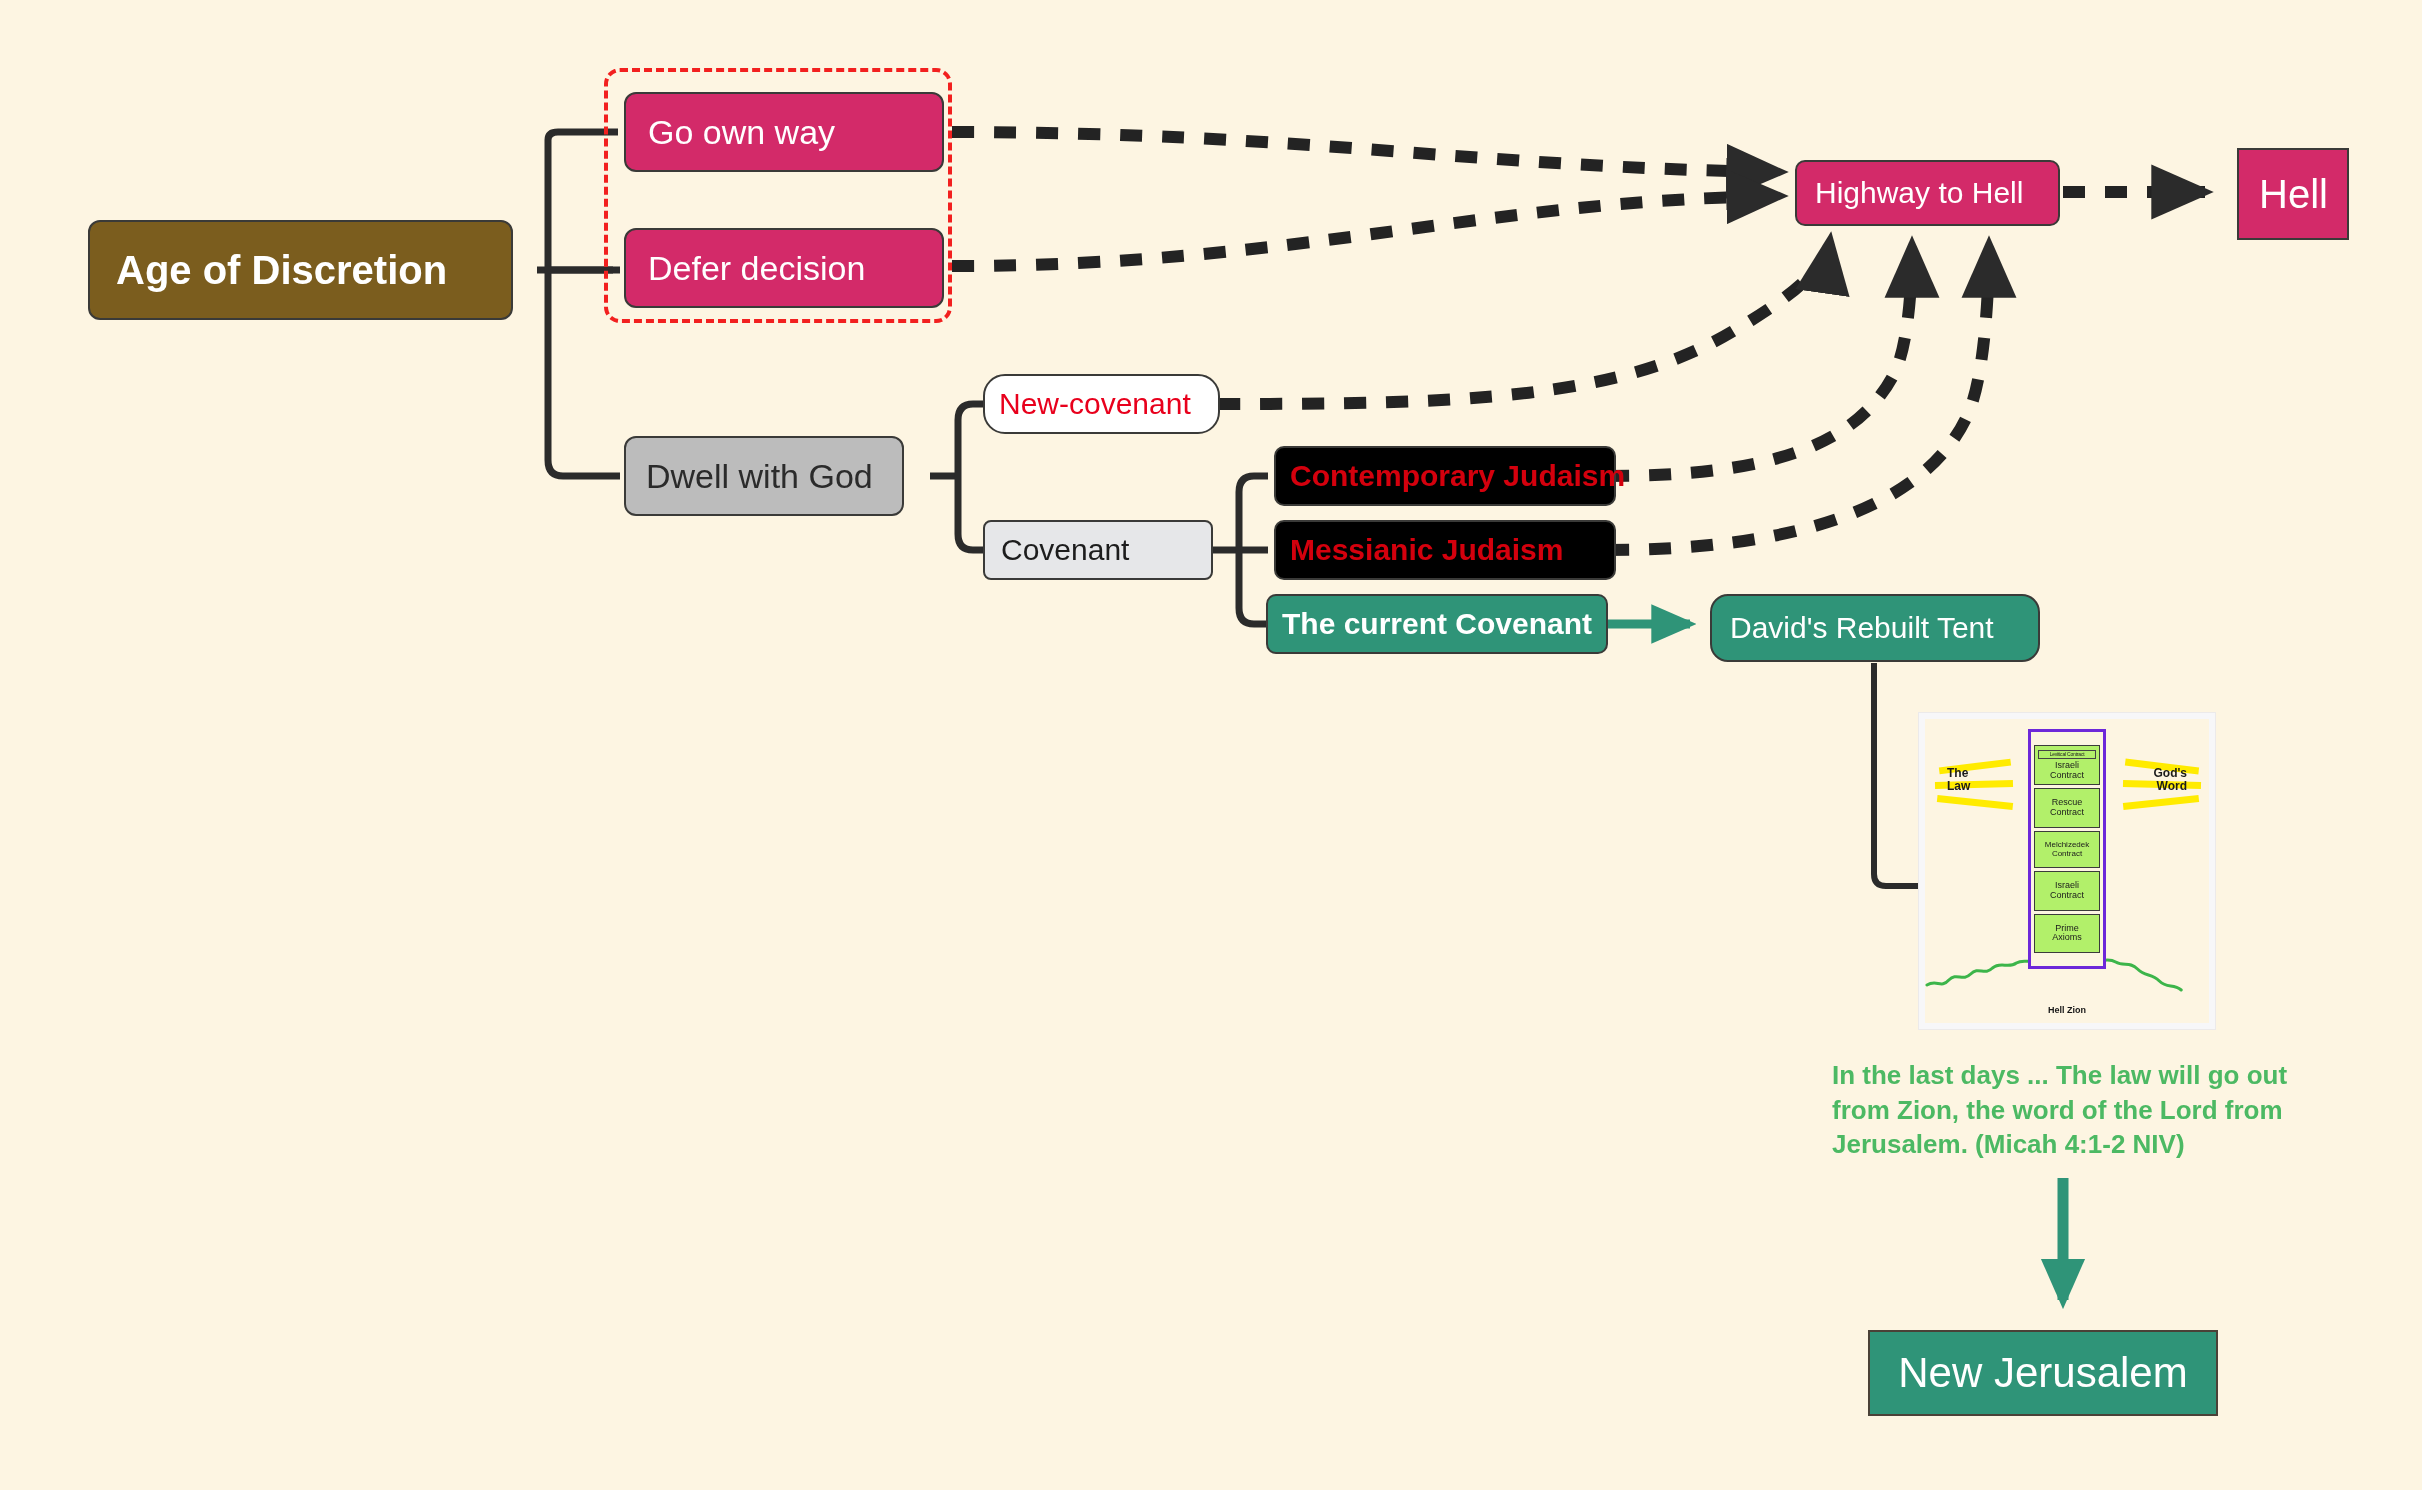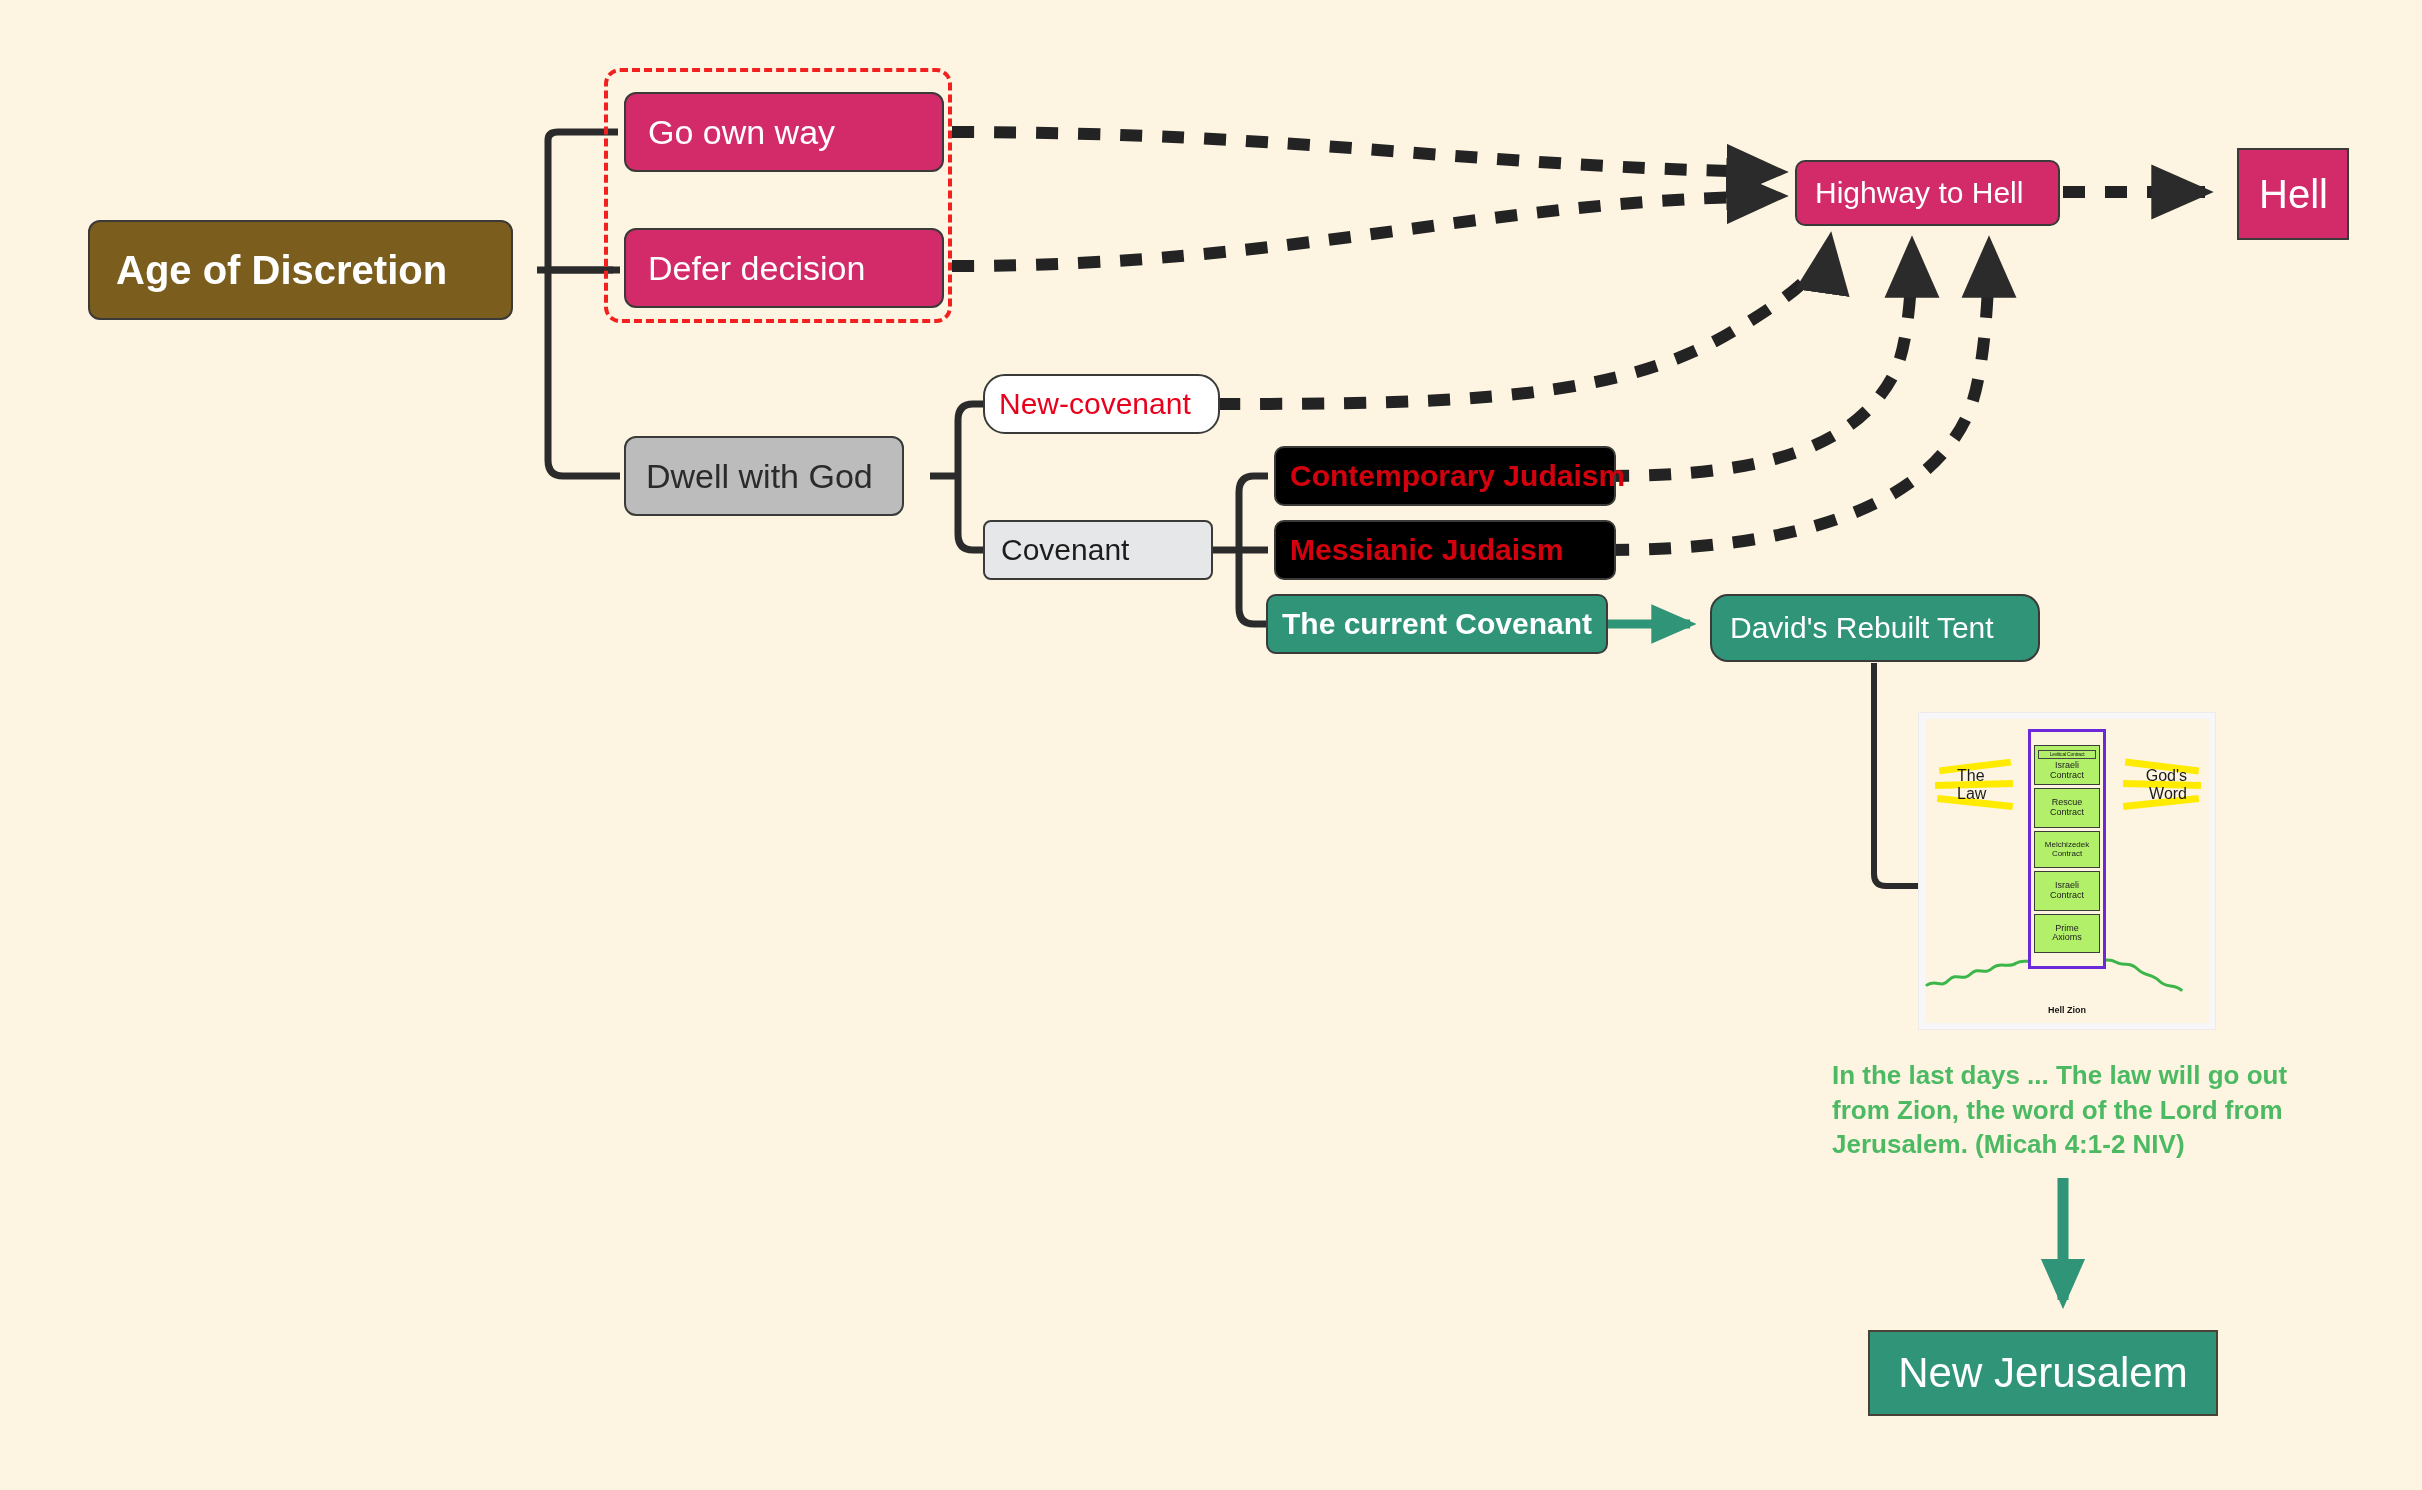--- a/index.html
+++ b/index.html
@@ -200,26 +200,25 @@
     border: 1px solid #444;
     background: #b2f06a;
     font-size: 5px;
     line-height: 1;
     padding: 1px 0;
     margin: 0 2px 2px 2px;
     letter-spacing: -0.2px;
   }
   .fig-side-label {
     position: absolute;
-    font-size: 16px;
-    font-weight: 400;
+    font-size: 12px;
+    font-weight: 700;
     color: #1b1b1b;
     line-height: 1.12;
     z-index: 4;
-    margin-left: 10px;
   }
   .ray {
     position: absolute;
     background: #ffeb00;
     z-index: 2;
   }
   .fig-caption {
     position: absolute;
     bottom: 8px;
     left: 0; right: 0;

